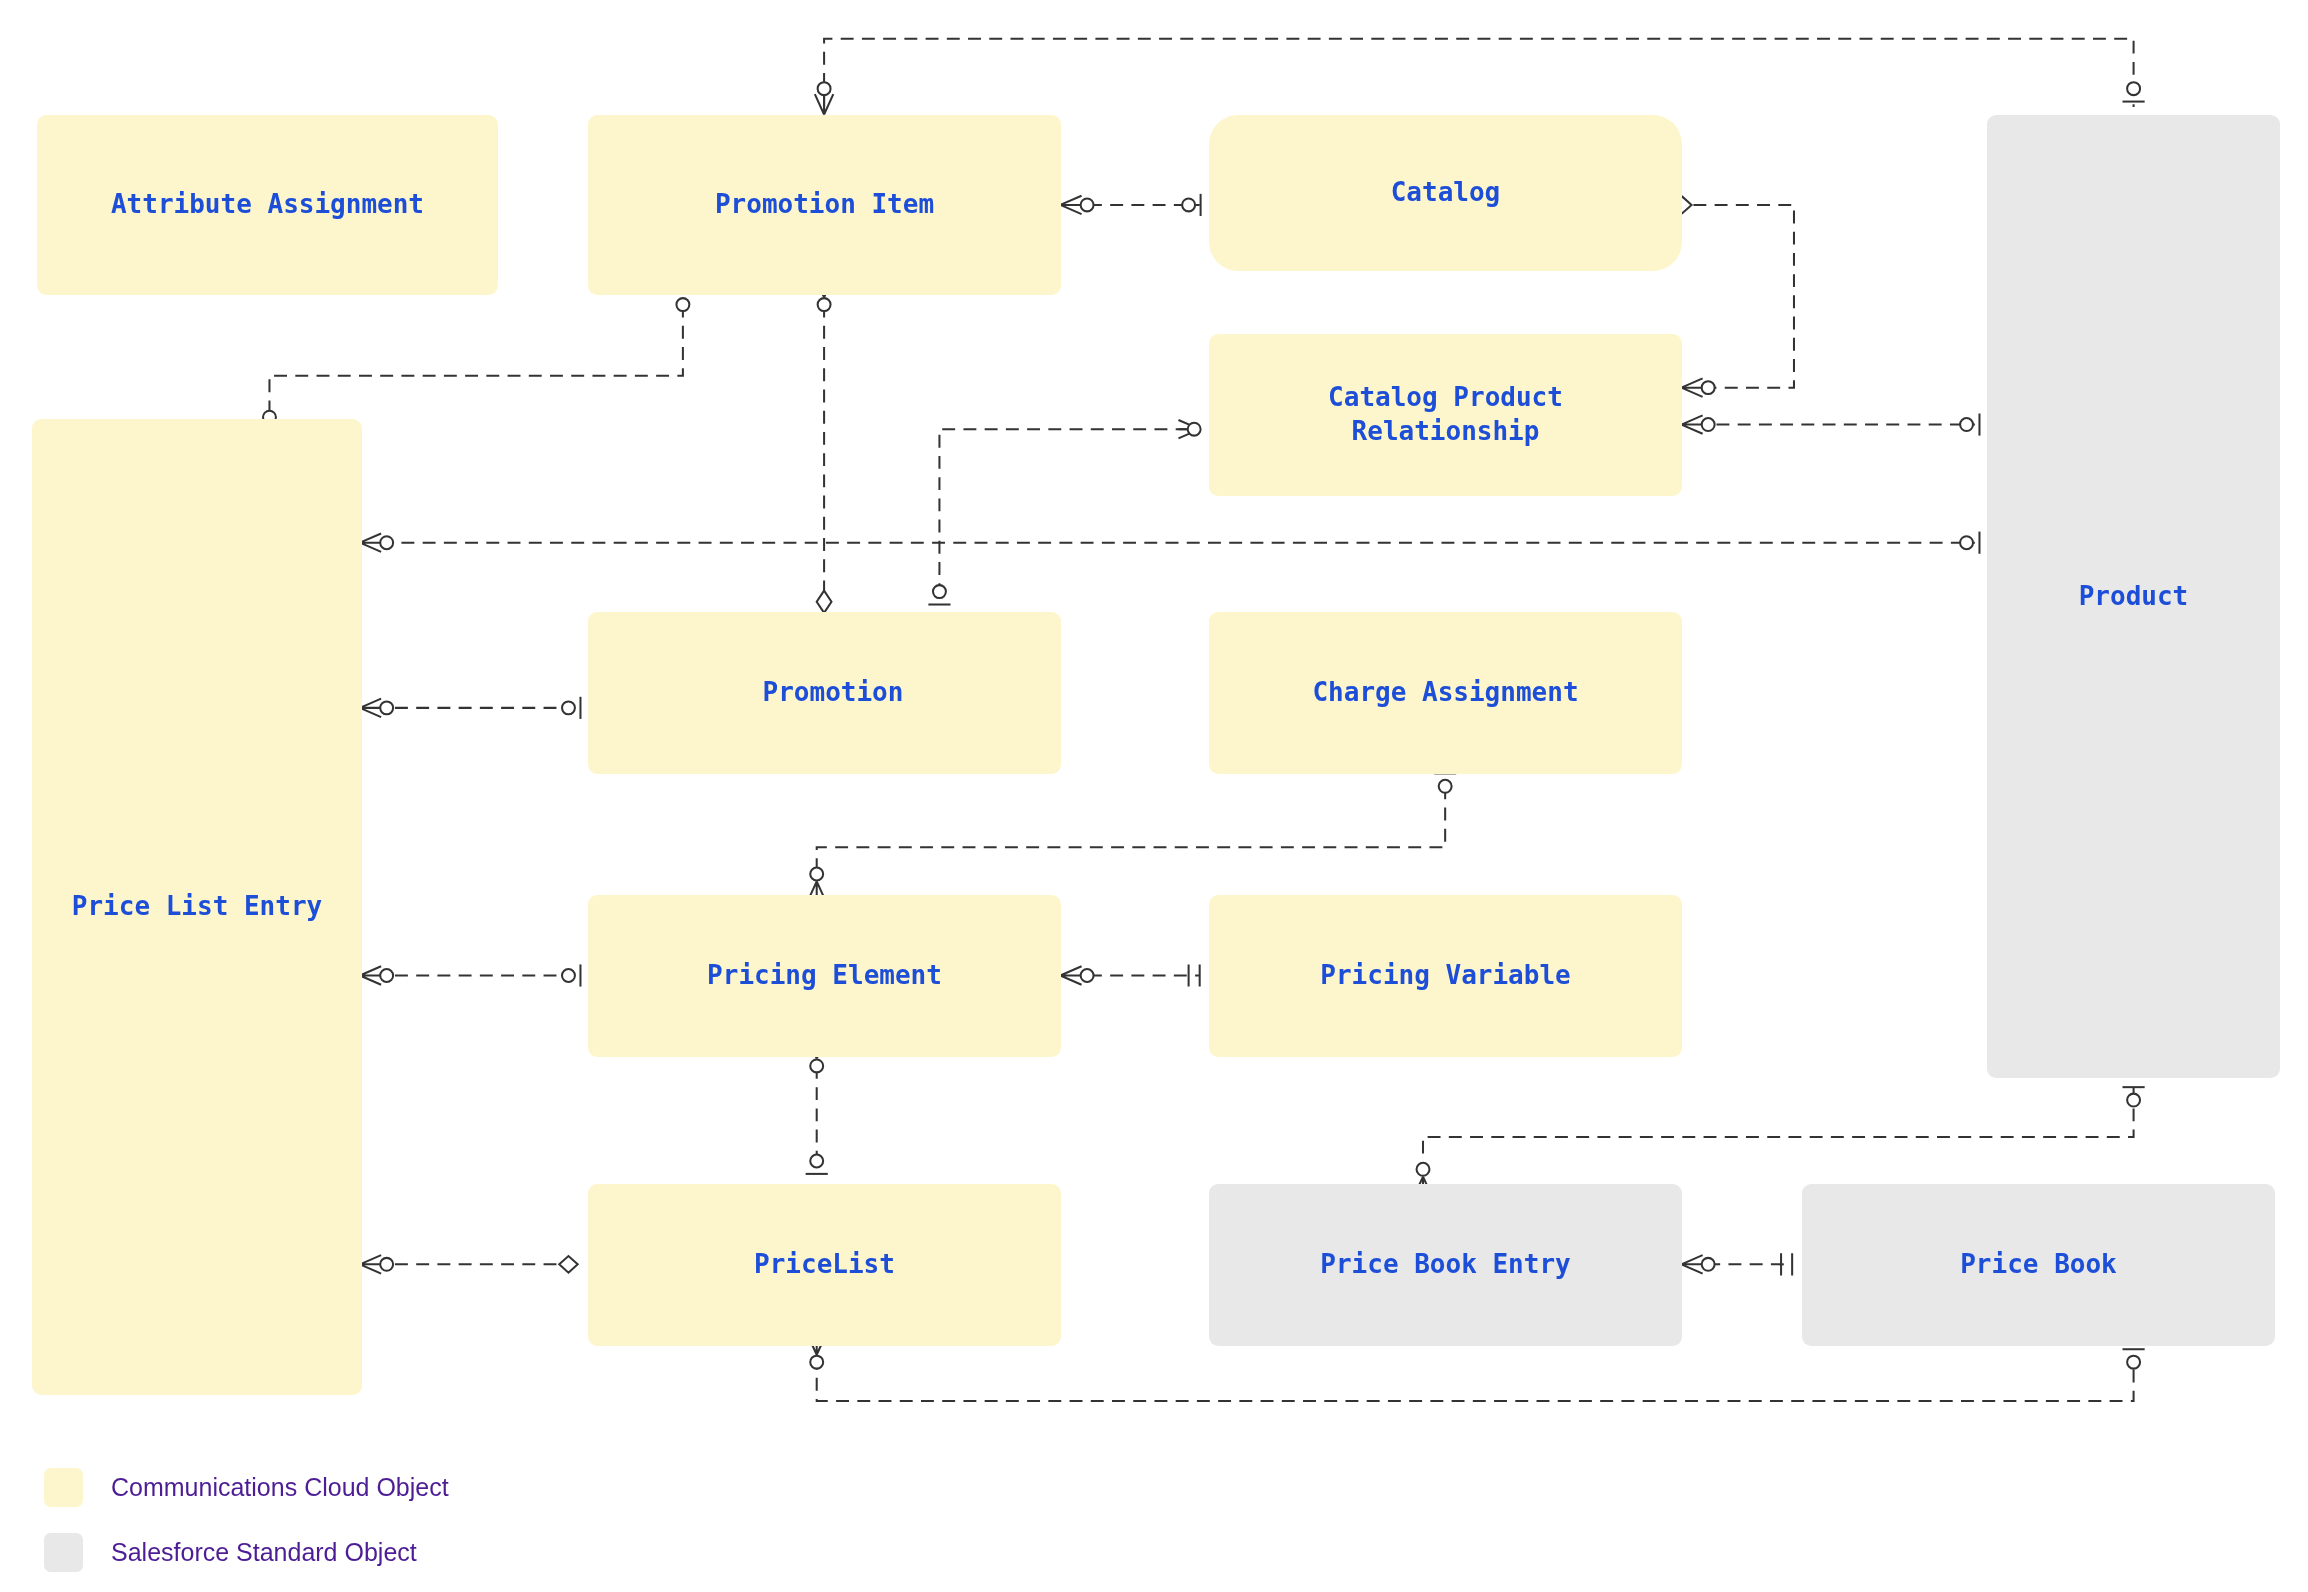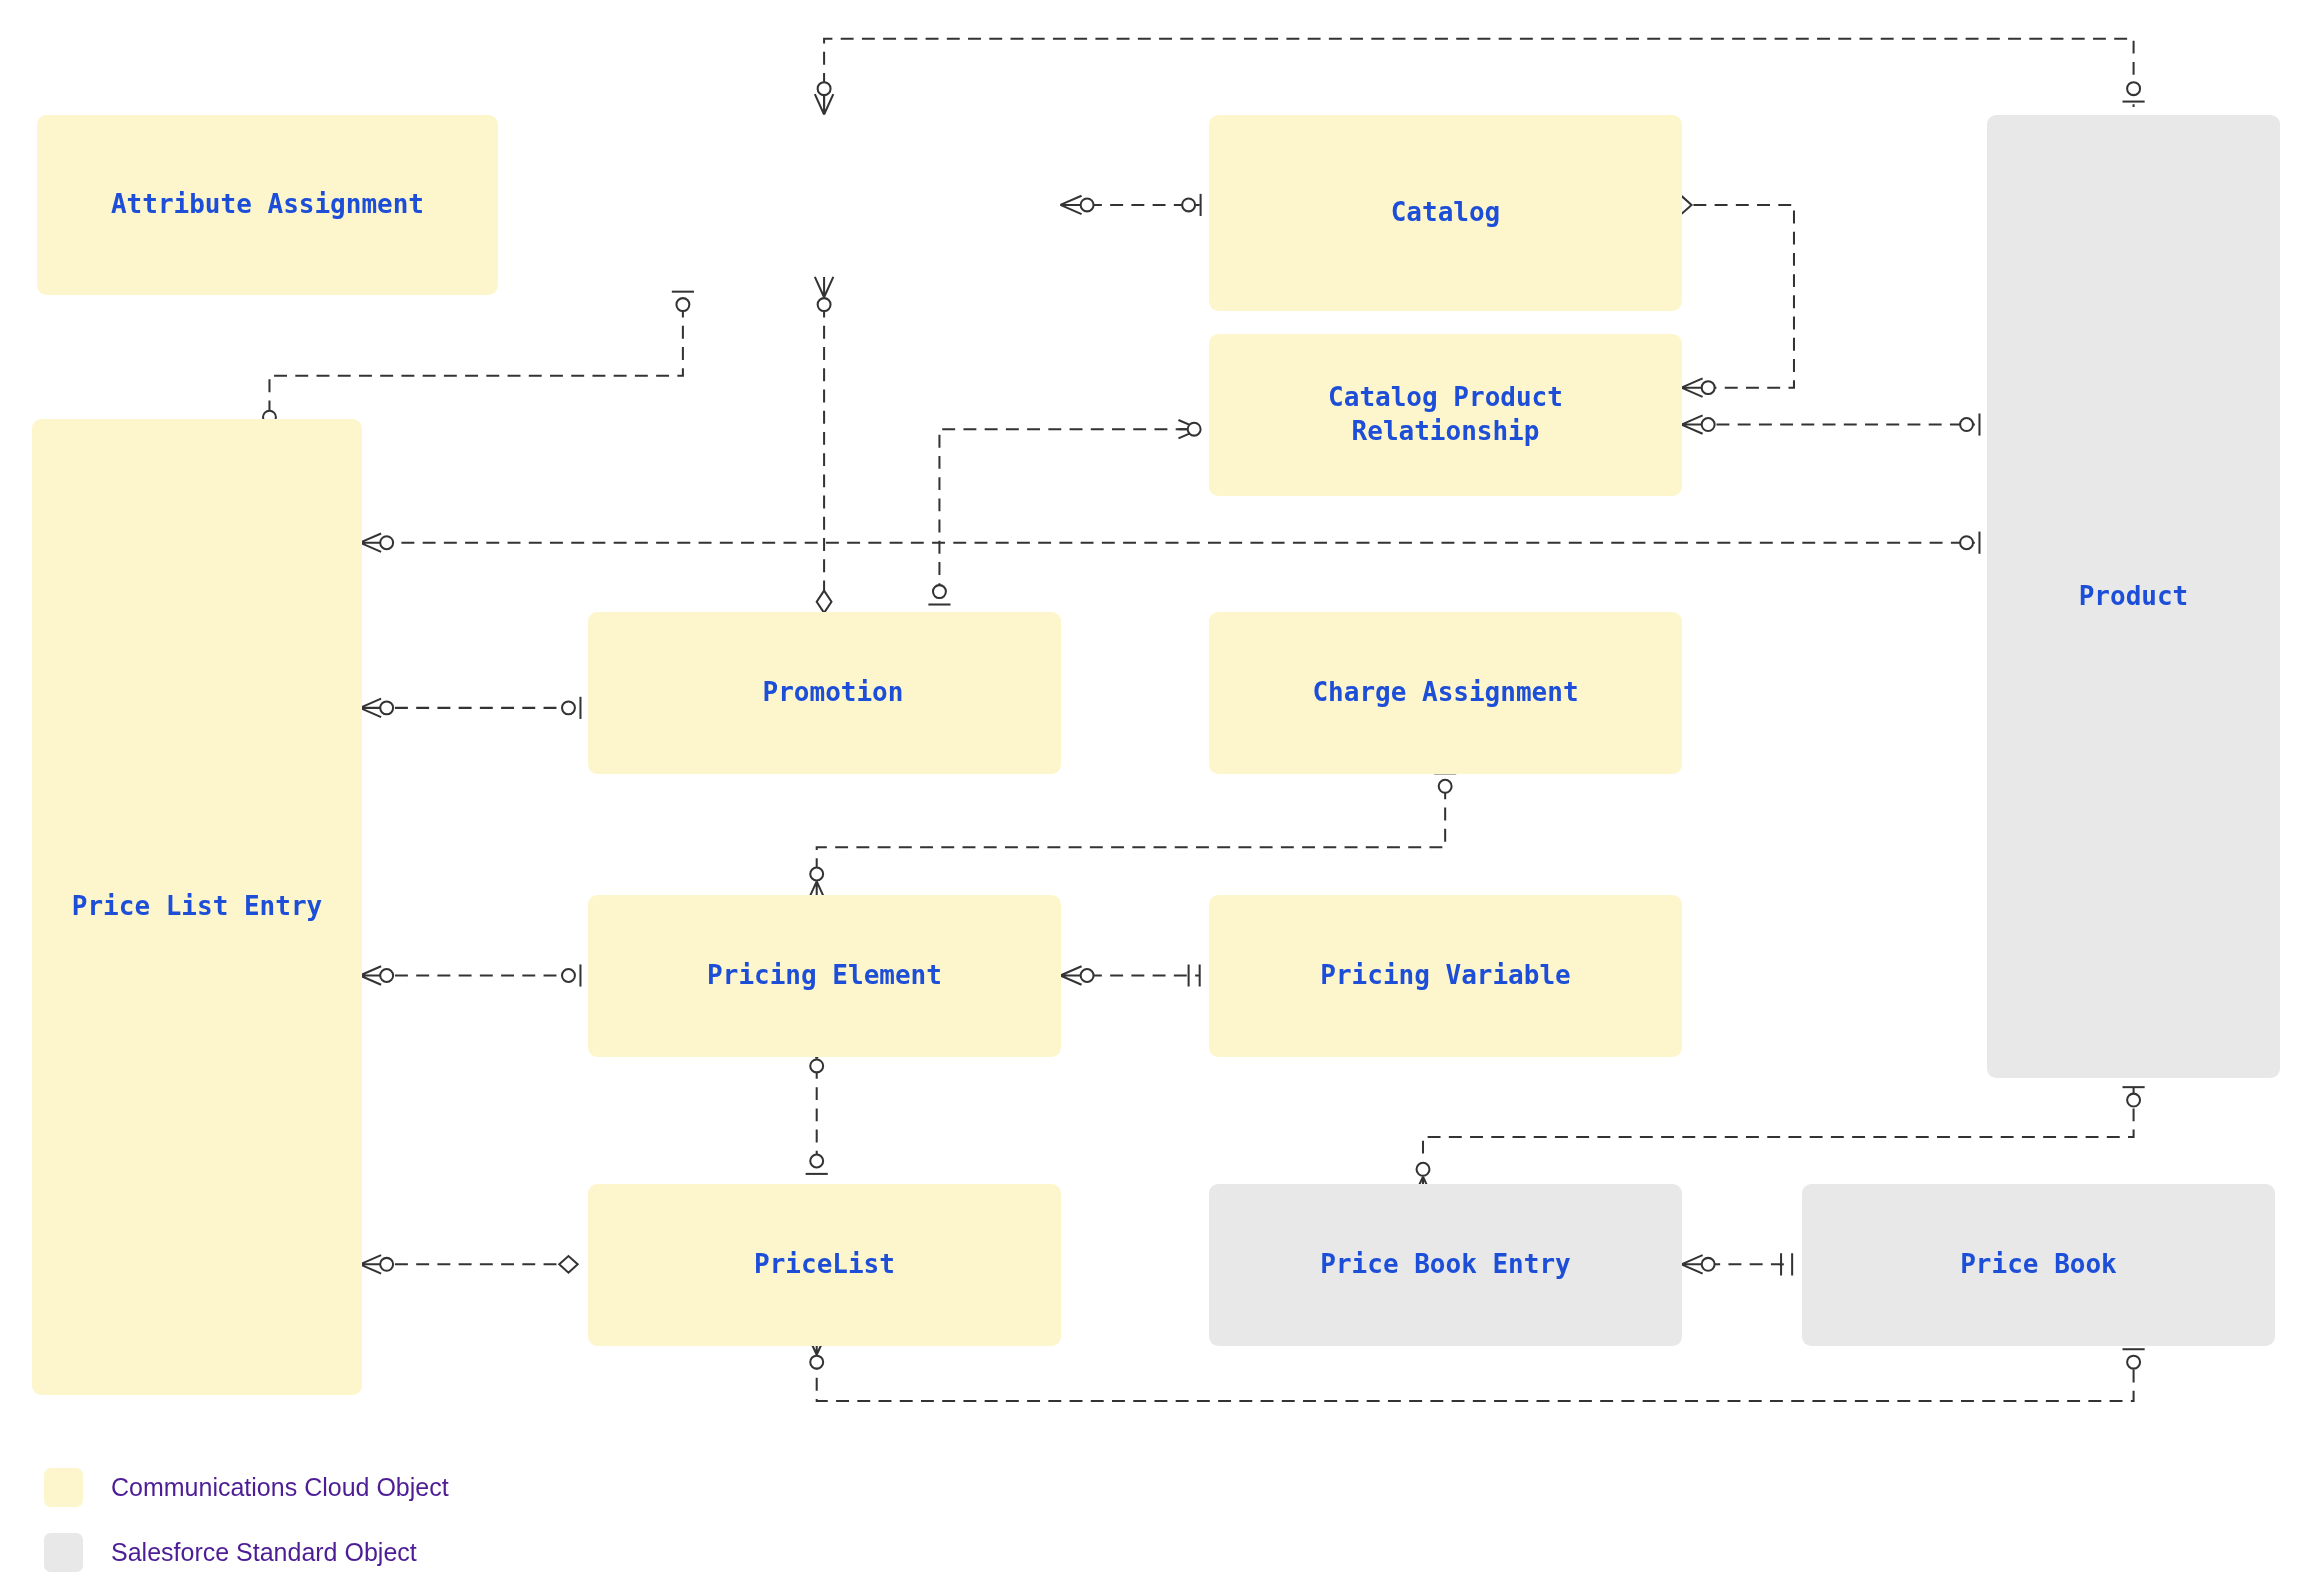--- a/index.html
+++ b/index.html
@@ -249,21 +249,22 @@
       <g class="mk">
           <path d="M 885 1468 L 875 1446 M 885 1468 L 895 1446 M 885 1468 L 885 1446"></path>
         </g>
       <circle class="mkf" cx="885" cy="1476" r="7"></circle>
       <circle class="mkf" cx="2312" cy="1476" r="7"></circle>
       <path class="mk" d="M 2300 1462 L 2324 1462"></path>
     </g>
   </svg>
 
   <div class="entity cc" style="left:37px;top:115px;width:461px;height:180px;">Attribute Assignment</div>
-  <div class="entity cc" style="left:1209px;top:115px;width:473px;height:196px;">Catalog</div>
+  <div class="entity cc" style="left:588px;top:115px;width:473px;height:180px;">Promotion Item</div>
+  <div class="entity cc" style="left:1209px;top:115px;width:473px;height:156px;border-radius:29px;">Catalog</div>
   <div class="entity std" style="left:1987px;top:115px;width:293px;height:963px;">Product</div>
   <div class="entity cc" style="left:1209px;top:334px;width:473px;height:162px;">Catalog Product
 Relationship</div>
   <div class="entity cc" style="left:32px;top:419px;width:330px;height:976px;">Price List Entry</div>
   <div class="entity cc" style="left:588px;top:612px;width:473px;height:162px;padding-left:17px;">Promotion</div>
   <div class="entity cc" style="left:1209px;top:612px;width:473px;height:162px;">Charge Assignment</div>
   <div class="entity cc" style="left:588px;top:895px;width:473px;height:162px;">Pricing Element</div>
   <div class="entity cc" style="left:1209px;top:895px;width:473px;height:162px;">Pricing Variable</div>
   <div class="entity cc" style="left:588px;top:1184px;width:473px;height:162px;">PriceList</div>
   <div class="entity std" style="left:1802px;top:1184px;width:473px;height:162px;">Price Book</div>

